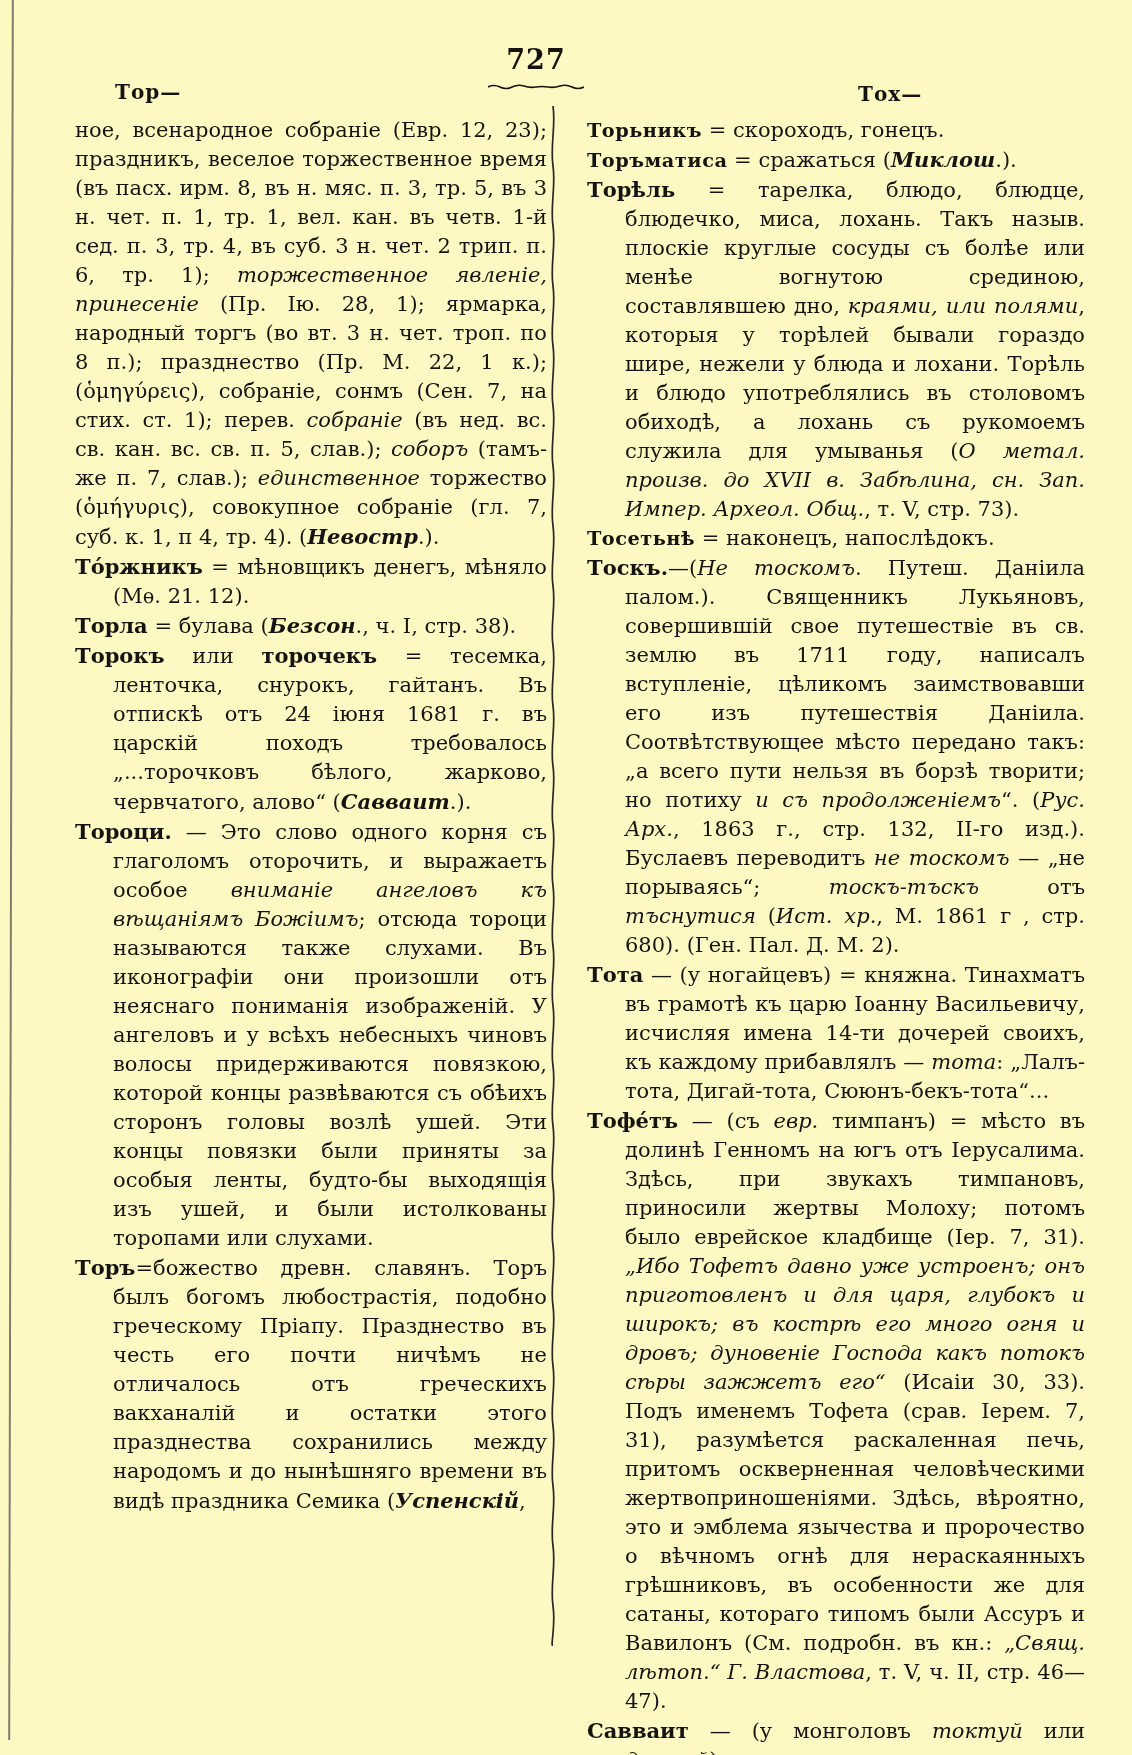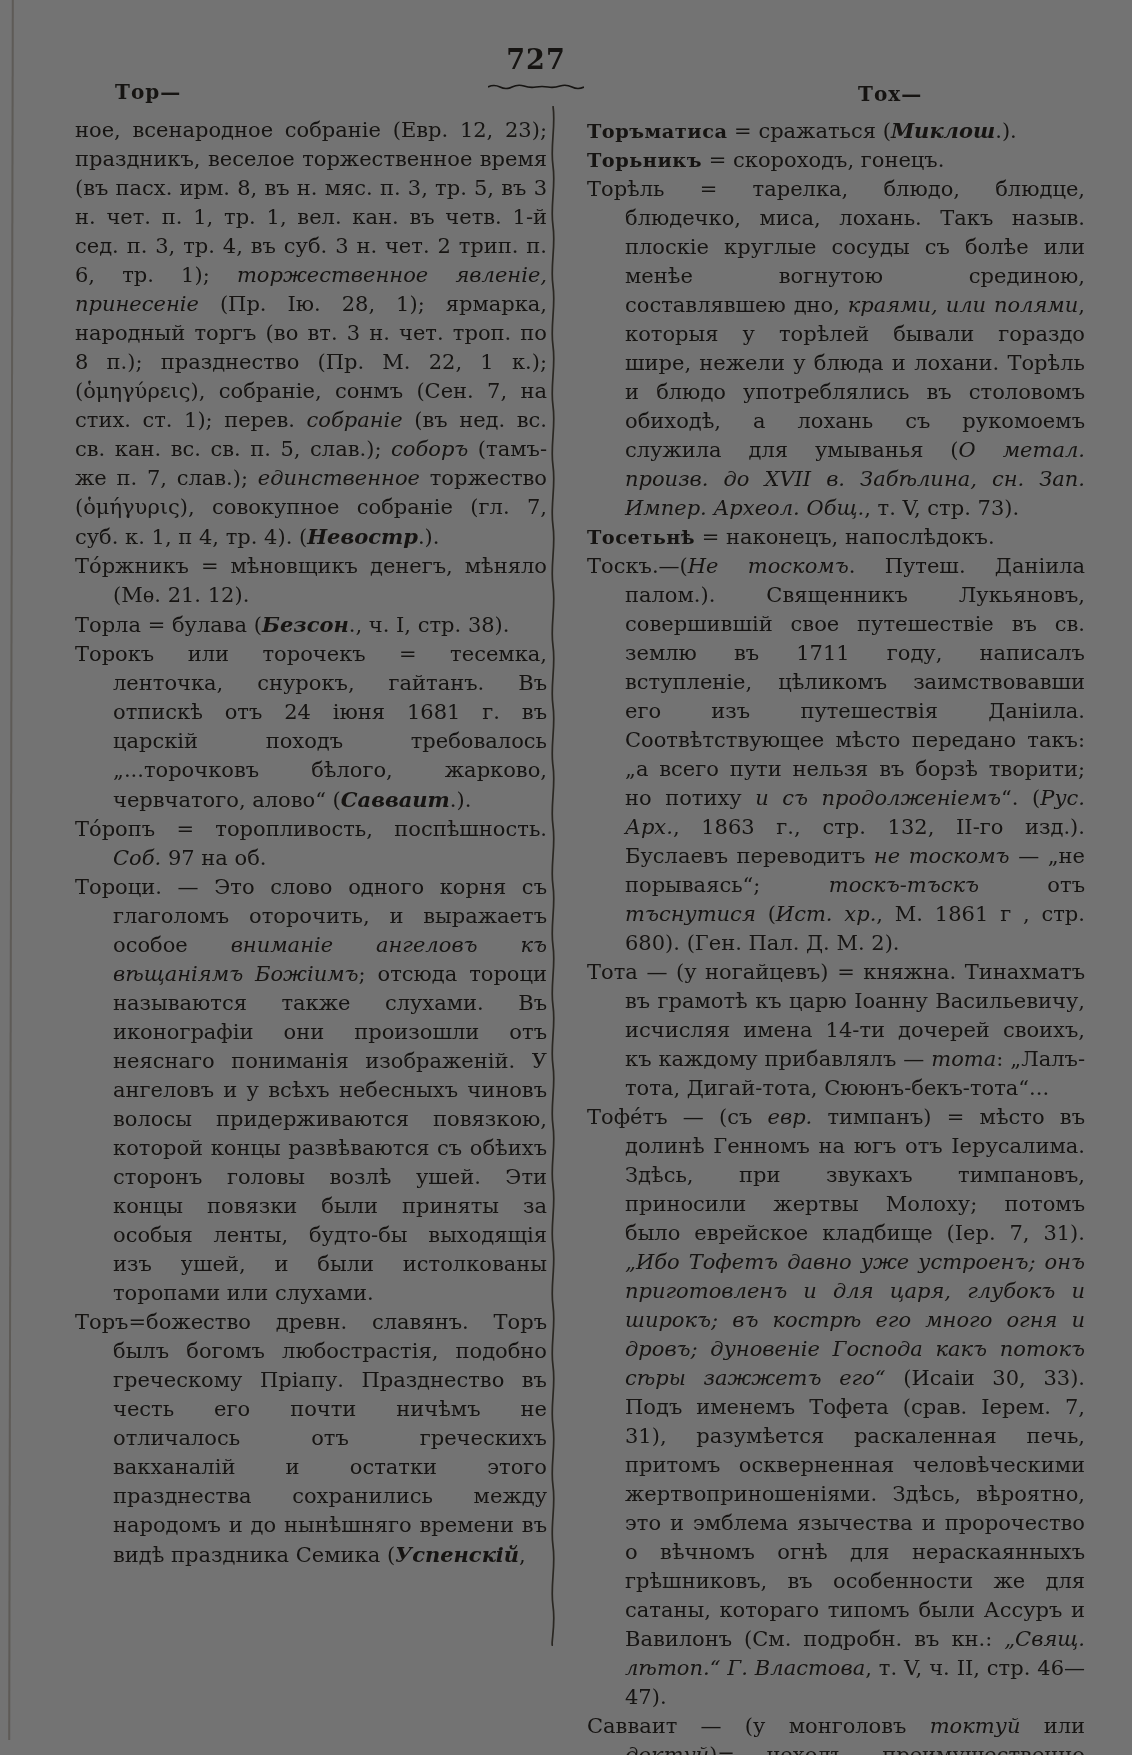--- a/index.html
+++ b/index.html
@@ -1,20 +1,20 @@
 <!DOCTYPE html>
 <html><head>
 <meta charset="utf-8">
 <style>
   html,body{margin:0;padding:0;}
   body{background:#e8e8e4;}
   .page{
     position:relative;
     width:1132px;height:1755px;
-    background:#737373;
+    background:#fef9c3;
     overflow:hidden;
     font-family:"DejaVu Serif", serif;
     color:#161412;
   }
   .scan-edge{
     position:absolute;left:10px;top:0;width:2px;height:1740px;
     background:#57534e;opacity:.75;transform:rotate(.12deg);
   }
   .pagenum{
     position:absolute;left:466px;top:44px;width:140px;
@@ -24,21 +24,21 @@
   .rh{position:absolute;font-weight:700;font-size:20px;letter-spacing:1px;}
   .rh-left{left:115px;top:80px;}
   .rh-right{left:858px;top:82px;}
   .divider{position:absolute;left:549px;top:106px;}
   .cols{position:absolute;left:75px;top:116px;display:flex;}
   .col{font-size:21px;line-height:29px;text-align:justify;}
   .col-left{width:472px;margin-right:40px;}
   .col-right{width:498px;}
   .entry{margin:0;padding-left:38px;text-indent:-38px;}
   .entry.noindent{padding-left:0;text-indent:0;}
-  .hw{font-weight:400;}
+  .hw{font-weight:700;}
   .hws{font-weight:700;font-size:.92em;letter-spacing:.5px;}
   .i{font-style:italic;}
   .bi{font-style:italic;font-weight:700;}
   svg{display:block;}
 </style>
 </head>
 <body>
 
 <div class="page">
 
@@ -60,27 +60,26 @@
       <path d="M4 0 c3 20 -3 40 0 60 c3 20 -3 40 0 60 c3 20 -3 40 0 60 c3 20 -3 40 0 60 c3 20 -3 40 0 60 c3 20 -3 40 0 60 c3 20 -3 40 0 60 c3 20 -3 40 0 60 c3 20 -3 40 0 60 c3 20 -3 40 0 60 c3 20 -3 40 0 60 c3 20 -3 40 0 60 c3 20 -3 40 0 60 c3 20 -3 40 0 60 c3 20 -3 40 0 60 c3 20 -3 40 0 60 c3 20 -3 40 0 60 c3 20 -3 40 0 60 c3 20 -3 40 0 60 c3 20 -3 40 0 60 c3 20 -3 40 0 60 c3 20 -3 40 0 60 c3 20 -3 40 0 60 c3 20 -3 40 0 60 c3 20 -3 40 0 60 c3 20 -3 40 0 40" fill="none" stroke="#2a2722" stroke-width="1.7"></path>
     </svg>
   </div>
 
   <div class="cols">
     <div class="col col-left">
         <p class="entry noindent"><span>ное, всенародное собраніе (Евр. 12, 23); праздникъ, веселое торжественное время (въ пасх. ирм. 8, въ н. мяс. п. 3, тр. 5, въ 3 н. чет. п. 1, тр. 1, вел. кан. въ четв. 1-й сед. п. 3, тр. 4, въ суб. 3 н. чет. 2 трип. п. 6, тр. 1); </span><span class="i">торжественное явленіе, принесеніе</span><span> (Пр. Ію. 28, 1); ярмарка, народный торгъ (во вт. 3 н. чет. троп. по 8 п.); празднество (Пр. М. 22, 1 к.); (ὁμηγύρεις), собраніе, сонмъ (Сен. 7, на стих. ст. 1); перев. </span><span class="i">собраніе</span><span> (въ нед. вс. св. кан. вс. св. п. 5, слав.); </span><span class="i">соборъ</span><span> (тамъ-же п. 7, слав.); </span><span class="i">единственное</span><span> торжество (ὁμήγυρις), совокупное собраніе (гл. 7, суб. к. 1, п 4, тр. 4). (</span><span class="bi">Невостр</span><span>.).</span></p>
         <p class="entry"><span class="hw">То́ржникъ</span><span> = мѣновщикъ денегъ, мѣняло (Мѳ. 21. 12).</span></p>
         <p class="entry"><span class="hw">Торла</span><span> = булава (</span><span class="bi">Безсон</span><span>., ч. I, стр. 38).</span></p>
         <p class="entry"><span class="hw">Торокъ</span><span> или </span><span class="hw">торочекъ</span><span> = тесемка, ленточка, снурокъ, гайтанъ. Въ отпискѣ отъ 24 іюня 1681 г. въ царскій походъ требовалось „...торочковъ бѣлого, жарково, червчатого, алово“ (</span><span class="bi">Савваит</span><span>.).</span></p>
-        <p class="entry"><span class="hw">То́ропъ</span><span> = торопливость, поспѣшность. </span><span class="i">Соб.</span><span> 97 на об.</span></p>
         <p class="entry"><span class="hw">Тороци.</span><span> — Это слово одного корня съ глаголомъ оторочить, и выражаетъ особое </span><span class="i">вниманіе ангеловъ къ вѣщаніямъ Божіимъ</span><span>; отсюда тороци называются также слухами. Въ иконографіи они произошли отъ неяснаго пониманія изображеній. У ангеловъ и у всѣхъ небесныхъ чиновъ волосы придерживаются повязкою, которой концы развѣваются съ обѣихъ сторонъ головы возлѣ ушей. Эти концы повязки были приняты за особыя ленты, будто-бы выходящія изъ ушей, и были истолкованы торопами или слухами.</span></p>
         <p class="entry"><span class="hw">Торъ</span><span>=божество древн. славянъ. Торъ былъ богомъ любострастія, подобно греческому Пріапу. Празднество въ честь его почти ничѣмъ не отличалось отъ греческихъ вакханалій и остатки этого празднества сохранились между народомъ и до нынѣшняго времени въ видѣ праздника Семика (</span><span class="bi">Успенскій</span><span>, </span></p>
       </div>
     <div class="col col-right">
+        <p class="entry"><span class="hws">Торьникъ</span><span> = скороходъ, гонецъ.</span></p>
         <p class="entry"><span class="hws">Торъматиса</span><span> = сражаться (</span><span class="bi">Миклош</span><span>.).</span></p>
-        <p class="entry"><span class="hws">Торьникъ</span><span> = скороходъ, гонецъ.</span></p>
         <p class="entry"><span class="hw">Торѣль</span><span> = тарелка, блюдо, блюдце, блюдечко, миса, лохань. Такъ назыв. плоскіе круглые сосуды съ болѣе или менѣе вогнутою срединою, составлявшею дно, </span><span class="i">краями, или полями</span><span>, которыя у торѣлей бывали гораздо шире, нежели у блюда и лохани. Торѣль и блюдо употреблялись въ столовомъ обиходѣ, а лохань съ рукомоемъ служила для умыванья (</span><span class="i">О метал. произв. до XVII в. Забѣлина, сн. Зап. Импер. Археол. Общ.</span><span>, т. V, стр. 73).</span></p>
         <p class="entry"><span class="hws">Тосетьнѣ</span><span> = наконецъ, напослѣдокъ.</span></p>
         <p class="entry"><span class="hw">Тоскъ.</span><span>—(</span><span class="i">Не тоскомъ</span><span>. Путеш. Даніила палом.). Священникъ Лукьяновъ, совершившій свое путешествіе въ св. землю въ 1711 году, написалъ вступленіе, цѣликомъ заимствовавши его изъ путешествія Даніила. Соотвѣтствующее мѣсто передано такъ: „а всего пути нельзя въ борзѣ творити; но потиху </span><span class="i">и съ продолженіемъ</span><span>“. (</span><span class="i">Рус. Арх.</span><span>, 1863 г., стр. 132, II-го изд.). Буслаевъ переводитъ </span><span class="i">не тоскомъ</span><span> — „не порываясь“; </span><span class="i">тоскъ-тъскъ</span><span> отъ </span><span class="i">тъснутися</span><span> (</span><span class="i">Ист. хр.</span><span>, М. 1861 г , стр. 680). (Ген. Пал. Д. М. 2).</span></p>
         <p class="entry"><span class="hw">Тота</span><span> — (у ногайцевъ) = княжна. Тинахматъ въ грамотѣ къ царю Іоанну Васильевичу, исчисляя имена 14-ти дочерей своихъ, къ каждому прибавлялъ — </span><span class="i">тота</span><span>: „Лалъ-тота, Дигай-тота, Сююнъ-бекъ-тота“...</span></p>
         <p class="entry"><span class="hw">Тофе́тъ</span><span> — (съ </span><span class="i">евр.</span><span> тимпанъ) = мѣсто въ долинѣ Генномъ на югъ отъ Іерусалима. Здѣсь, при звукахъ тимпановъ, приносили жертвы Молоху; потомъ было еврейское кладбище (Іер. 7, 31). </span><span class="i">„Ибо Тофетъ давно уже устроенъ; онъ приготовленъ и для царя, глубокъ и широкъ; въ кострѣ его много огня и дровъ; дуновеніе Господа какъ потокъ сѣры зажжетъ его“</span><span> (Исаіи 30, 33). Подъ именемъ Тофета (срав. Іерем. 7, 31), разумѣется раскаленная печь, притомъ оскверненная человѣческими жертвоприношеніями. Здѣсь, вѣроятно, это и эмблема язычества и пророчество о вѣчномъ огнѣ для нераскаянныхъ грѣшниковъ, въ особенности же для сатаны, котораго типомъ были Ассуръ и Вавилонъ (См. подробн. въ кн.: </span><span class="i">„Свящ. лѣтоп.“ Г. Властова</span><span>, т. V, ч. II, стр. 46—47).</span></p>
         <p class="entry"><span class="hw">Савваит</span><span> — (у монголовъ </span><span class="i">токтуй</span><span> или </span><span class="i">доктуй</span><span>)= чехолъ, преимущественно кожаный, сдѣланный по формѣ лука и употреб-</span></p>
       </div>
   </div>
 
 </div>

